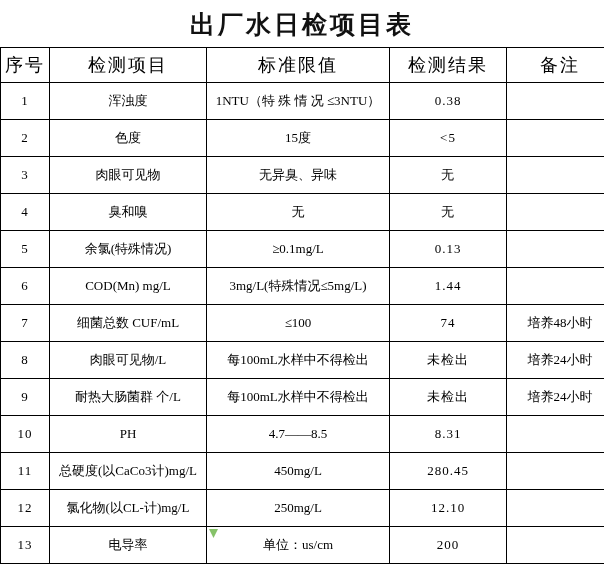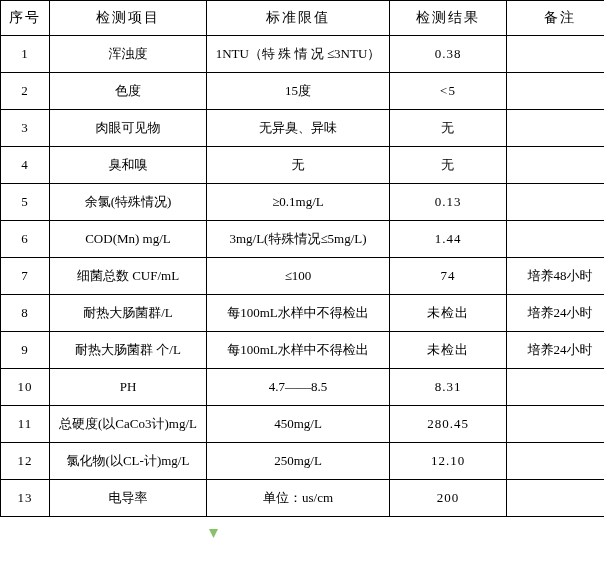--- a/index.html
+++ b/index.html
@@ -42,21 +42,21 @@
     vertical-align: middle;
     font-family: "Liberation Serif", serif;
     font-size: 13px;
     color: #000;
     padding: 2px 3px;
     line-height: 1.25;
     word-wrap: break-word;
   }
   table.report thead td {
     height: 30px;
-    font-size: 14px;
+    font-size: 18px;
     letter-spacing: 2px;
   }
   table.report tbody td {
     height: 32px;
   }
   .col-no    { width: 42px; }
   .col-item  { width: 150px; }
   .col-std   { width: 176px; }
   .col-res   { width: 110px; }
   .col-note  { width: 100px; }
@@ -75,20 +75,21 @@
     background: #79bb59;
     clip-path: polygon(0 0, 100% 0, 50% 100%);
     opacity: 0.9;
   }
 </style>
 </head>
 <body>
 
 <div class="page">
 
+  <div class="title">出厂水日检项目表</div>
 
   <table class="report">
     <thead>
       <tr>
         <td class="col-no">序号</td>
         <td class="col-item">检测项目</td>
         <td class="col-std">标准限值</td>
         <td class="col-res">检测结果</td>
         <td class="col-note">备注</td>
       </tr>
@@ -138,21 +139,21 @@
       </tr>
       <tr>
         <td class="num-cell">7</td>
         <td>细菌总数 CUF/mL</td>
         <td>≤100</td>
         <td class="num-cell">74</td>
         <td>培养48小时</td>
       </tr>
       <tr>
         <td class="num-cell">8</td>
-        <td>耐热大肠菌群/L</td>
+        <td>肉眼可见物/L</td>
         <td>每100mL水样中不得检出</td>
         <td class="num-cell">未检出</td>
         <td>培养24小时</td>
       </tr>
       <tr>
         <td class="num-cell">9</td>
         <td>耐热大肠菌群 个/L</td>
         <td>每100mL水样中不得检出</td>
         <td class="num-cell">未检出</td>
         <td>培养24小时</td>

